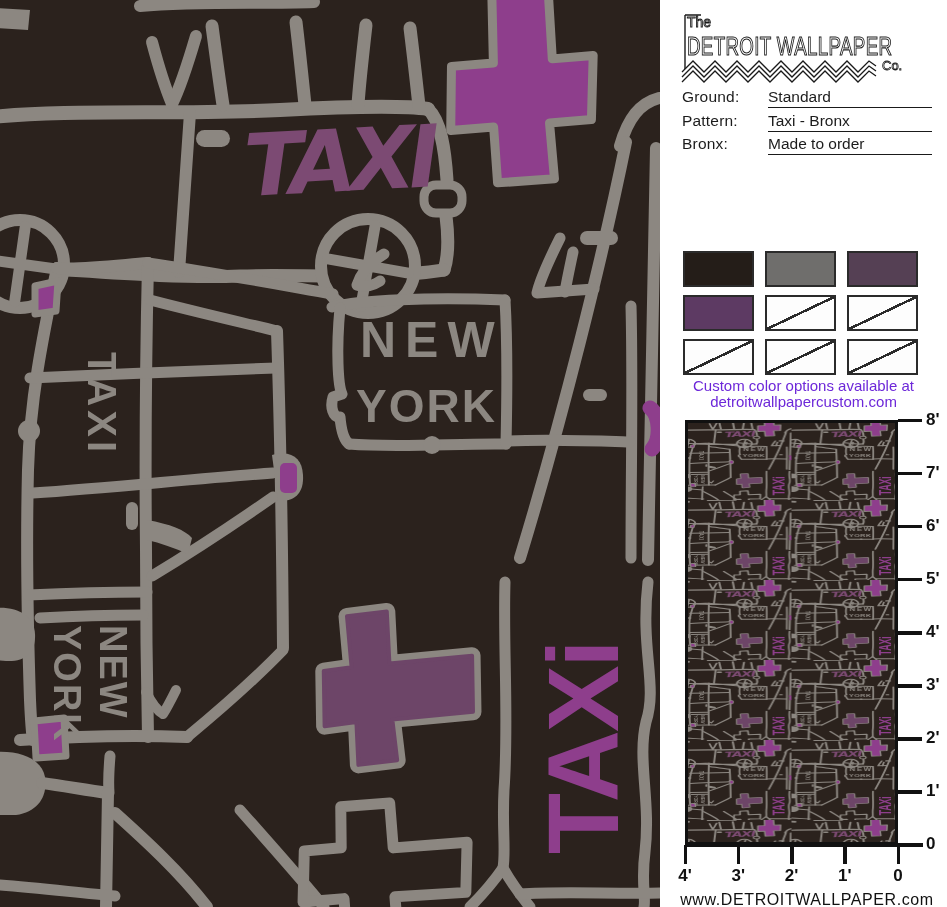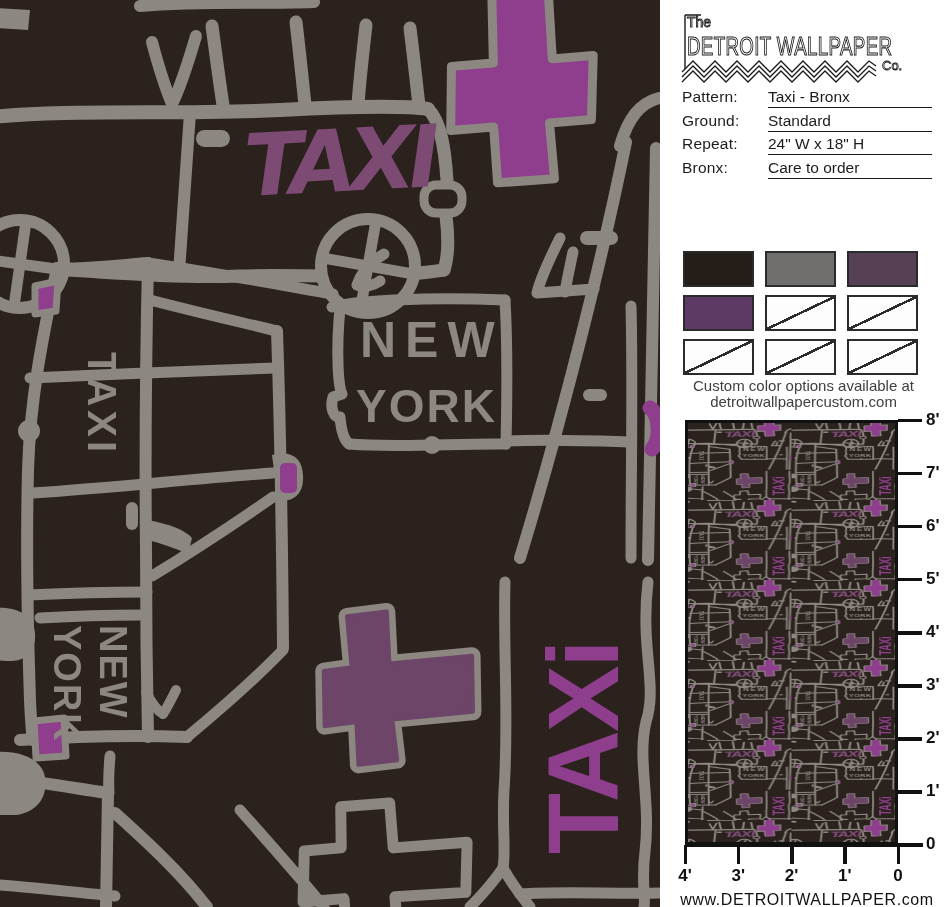--- a/index.html
+++ b/index.html
@@ -15,21 +15,21 @@
   .spec-label{flex:0 0 86px;letter-spacing:.2px;}
   .spec-value{flex:1;border-bottom:1.6px solid #1a1a1a;padding-bottom:1px;white-space:nowrap;}
 
   .swatches{position:absolute;left:23px;top:244px;width:240px;display:grid;
             grid-template-columns:repeat(3,71px);grid-auto-rows:36px;column-gap:11px;row-gap:8px;}
   .swatch{border:2.5px solid #2b2b2b;box-sizing:border-box;}
   .swatch.crossed{background:linear-gradient(to bottom right,
       #fdfdfd 0%,#fdfdfd 47.8%,#2b2b2b 47.8%,#2b2b2b 52.2%,#fdfdfd 52.2%,#fdfdfd 100%);}
 
   .custom-note{position:absolute;left:0;top:371px;width:287px;text-align:center;
-               font-size:15px;line-height:16px;color:#404040;}
+               font-size:15px;line-height:16px;color:#6d28d9;}
 
   .preview{position:absolute;left:25px;top:413px;width:213px;height:425px;}
   .vruler{position:absolute;left:238px;top:413px;width:49px;height:425px;}
   .vtick{position:absolute;left:0;width:24px;height:3.5px;background:#111;}
   .vlabel{position:absolute;left:28px;font-size:17px;font-weight:bold;color:#111;}
   .haxis{position:absolute;left:25px;top:836px;width:238px;height:3.5px;background:#111;}
   .hruler{position:absolute;left:25px;top:838px;width:213px;height:46px;}
   .htick{position:absolute;top:0;width:3.5px;height:19px;background:#111;}
   .hlabel{position:absolute;top:21px;transform:translateX(-50%);font-size:17px;font-weight:bold;color:#111;}
   .website{position:absolute;left:0;top:884px;width:294px;text-align:center;
@@ -165,34 +165,30 @@
       <text x="206" y="59" font-size="13" fill="none" stroke="#1a1a1a" stroke-width="0.8" font-family="Liberation Sans, sans-serif">Co.</text>
       <g stroke="#1a1a1a" fill="none" stroke-width="1.3" stroke-linejoin="miter">
         <path d="M6,61 L17,50 L28,61 L39,50 L50,61 L61,50 L72,61 L83,50 L94,61 L105,50 L116,61 L127,50 L138,61 L149,50 L160,61 L171,50 L182,61 L193,50 L200,55"></path>
         <path d="M6,66 L17,55 L28,66 L39,55 L50,66 L61,55 L72,66 L83,55 L94,66 L105,55 L116,66 L127,55 L138,66 L149,55 L160,66 L171,55 L182,66 L193,55 L200,60"></path>
         <path d="M6,71 L17,60 L28,71 L39,60 L50,71 L61,60 L72,71 L83,60 L94,71 L105,60 L116,71 L127,60 L138,71 L149,60 L160,71 L171,60 L182,71 L193,60 L200,65"></path>
       </g>
     </svg>
 
     <div class="specs">
       <div class="spec-row">
+        <span class="spec-label">Ground:</span>
+        <span class="spec-value">Standard</span>
+      </div>
+      <div class="spec-row">
         <span class="spec-label">Pattern:</span>
         <span class="spec-value">Taxi - Bronx</span>
       </div>
       <div class="spec-row">
-        <span class="spec-label">Ground:</span>
-        <span class="spec-value">Standard</span>
-      </div>
-      <div class="spec-row">
-        <span class="spec-label">Repeat:</span>
-        <span class="spec-value">24" W x 18" H</span>
-      </div>
-      <div class="spec-row">
         <span class="spec-label">Bronx:</span>
-        <span class="spec-value">Care to order</span>
+        <span class="spec-value">Made to order</span>
       </div>
     </div>
 
     <div class="swatches">
       <div class="swatch" style="background: rgb(36, 29, 24);"></div>
       <div class="swatch" style="background: rgb(111, 110, 108);"></div>
       <div class="swatch" style="background: rgb(85, 64, 84);"></div>
       <div class="swatch" style="background: rgb(93, 58, 99);"></div>
       <div class="swatch crossed"></div>
       <div class="swatch crossed"></div>

